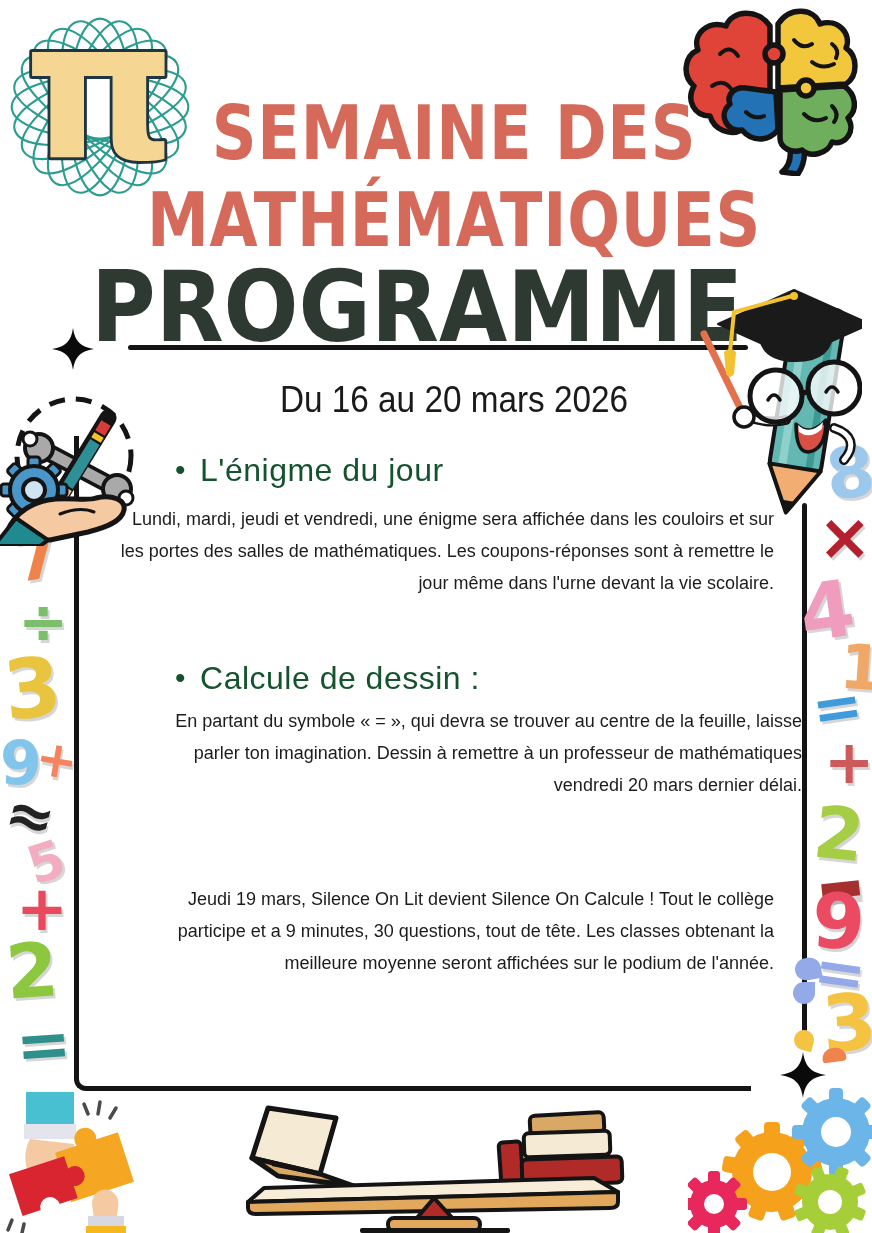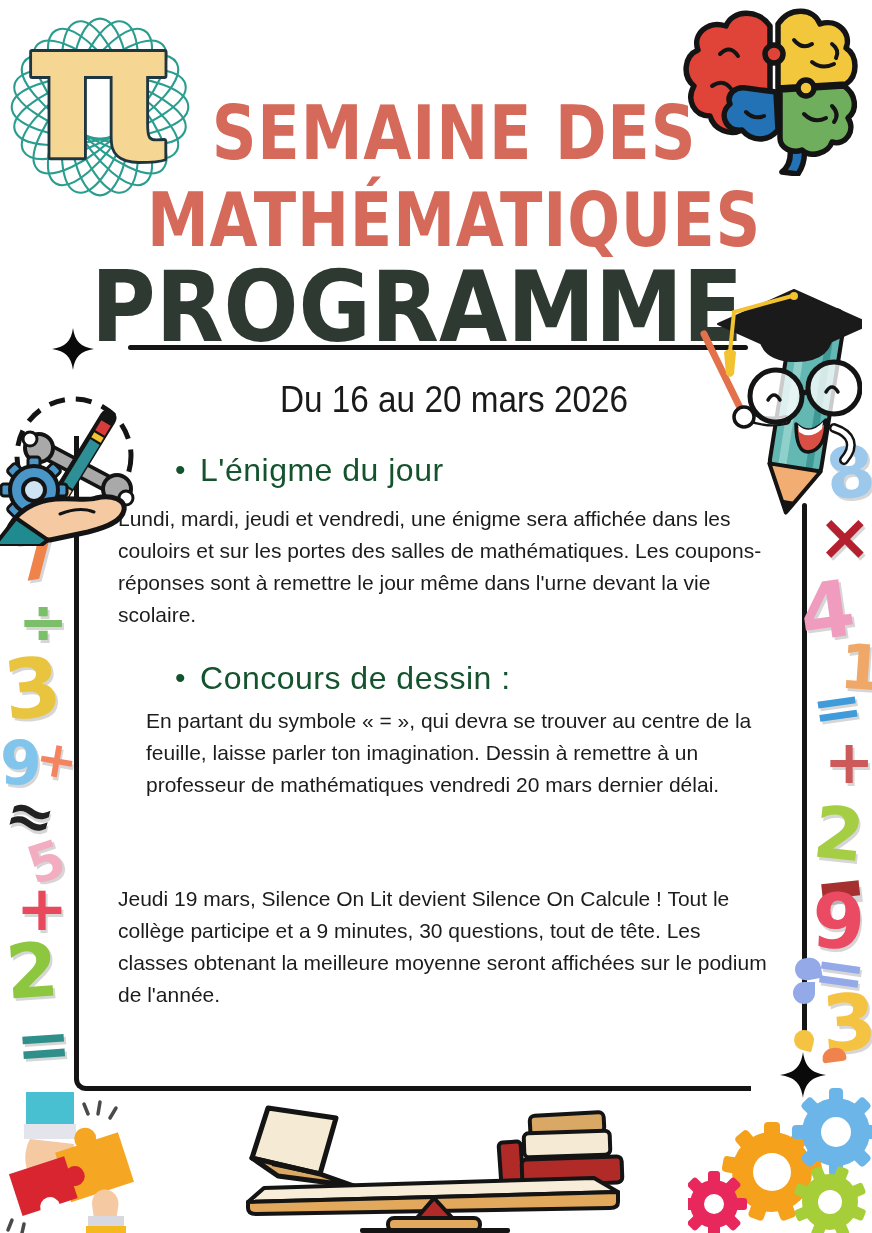--- a/index.html
+++ b/index.html
@@ -21,21 +21,21 @@
   
   .rule-top{position:absolute;left:128px;top:345px;width:620px;height:5px;background:#141414;border-radius:3px;z-index:1;}
   .frame-lb{position:absolute;left:74px;top:436px;width:672px;height:650px;
     border-left:5px solid #141414;border-bottom:5px solid #141414;border-bottom-left-radius:12px;z-index:1;}
   .frame-r{position:absolute;left:802px;top:503px;width:5px;height:529px;background:#141414;border-radius:3px;z-index:1;}
 
   
   .sec-head{position:absolute;left:175px;font-size:32px;line-height:1.15;letter-spacing:.5px;color:#14532d;z-index:2;}
   .sec-head .blt{font-size:30px;margin-right:14px;vertical-align:1px;}
   .h1{top:452px;} .h2{top:660px;} .h3{top:837px;}
-  .sec-body{position:absolute;left:118px;width:656px;font-size:21px;line-height:32px;color:#1C1C1C;z-index:2;}
+  .sec-body{position:absolute;left:118px;width:656px;font-size:18px;line-height:32px;color:#1C1C1C;z-index:2;text-align:right;}
   .p1{top:503px;} .p2{top:705px;margin-left:28px;} .p3{top:883px;}
 
   
   .msym{position:absolute;font-family:"DejaVu Sans",sans-serif;font-weight:800;line-height:1;
     text-shadow:2px 3px 0 rgba(0,0,0,0.16);z-index:2;}
   .lm0{left:14px;top:525px;font-size:64px;transform:rotate(-10deg);}
   .lm1{left:18px;top:592px;font-size:60px;}
   .lm2{left:4px;top:648px;font-size:82px;transform:rotate(-6deg);}
   .lm3{left:0px;top:733px;font-size:60px;}
   .lm4{left:36px;top:735px;font-size:50px;transform:rotate(10deg);}
@@ -126,21 +126,21 @@
 
   <div class="rule-top"></div>
   <div class="frame-lb"></div>
   <div class="frame-r"></div>
 
   <div class="date-line">Du 16 au 20 mars 2026</div>
 
   <div class="sec-head h1"><span class="blt">•</span><span>L'énigme du jour</span></div>
   <div class="sec-body p1">Lundi, mardi, jeudi et vendredi, une énigme sera affichée dans les couloirs et sur les portes des salles de mathématiques. Les coupons-réponses sont à remettre le jour même dans l'urne devant la vie scolaire.</div>
 
-  <div class="sec-head h2"><span class="blt">•</span><span>Concours de dessin :</span></div>
+  <div class="sec-head h2"><span class="blt">•</span><span>Calcule de dessin :</span></div>
   <div class="sec-body p2">En partant du symbole « = », qui devra se trouver au centre de la feuille, laisse parler ton imagination. Dessin à remettre à un professeur de mathématiques vendredi 20 mars dernier délai.</div>
 
   <div class="sec-body p3">Jeudi 19 mars, Silence On Lit devient Silence On Calcule ! Tout le collège participe et a 9 minutes, 30 questions, tout de tête. Les classes obtenant la meilleure moyenne seront affichées sur le podium de l'année.</div>
 
   <span class="msym lm0" style="color: rgb(240, 131, 74);">7</span>
   <span class="msym lm1" style="color: rgb(124, 191, 107);">÷</span>
   <span class="msym lm2" style="color: rgb(233, 196, 63);">3</span>
   <span class="msym lm3" style="color: rgb(130, 197, 236);">9</span>
   <span class="msym lm4" style="color: rgb(244, 132, 95);">+</span>
   <span class="msym lm5" style="color: rgb(34, 34, 34);">≈</span>

